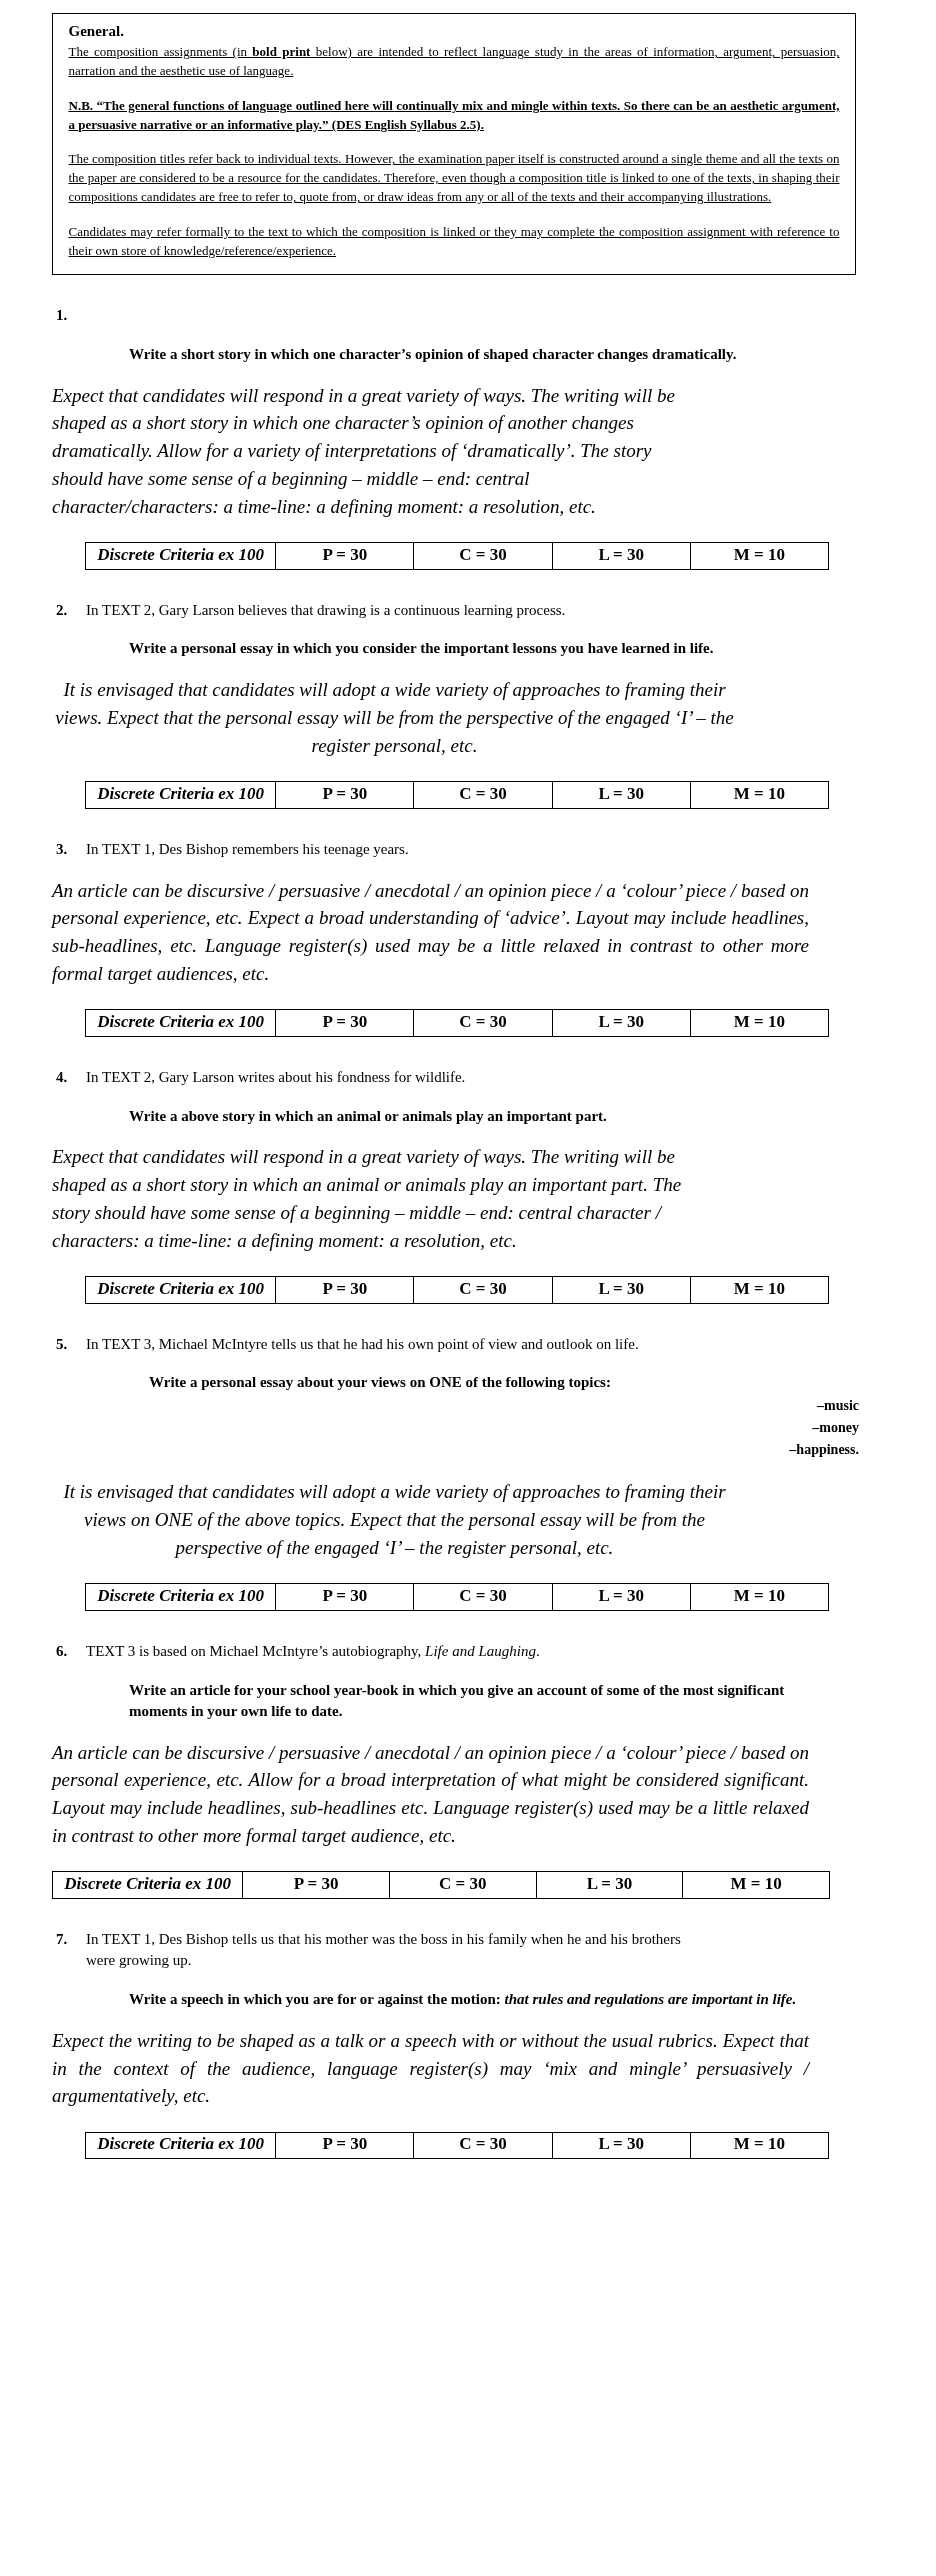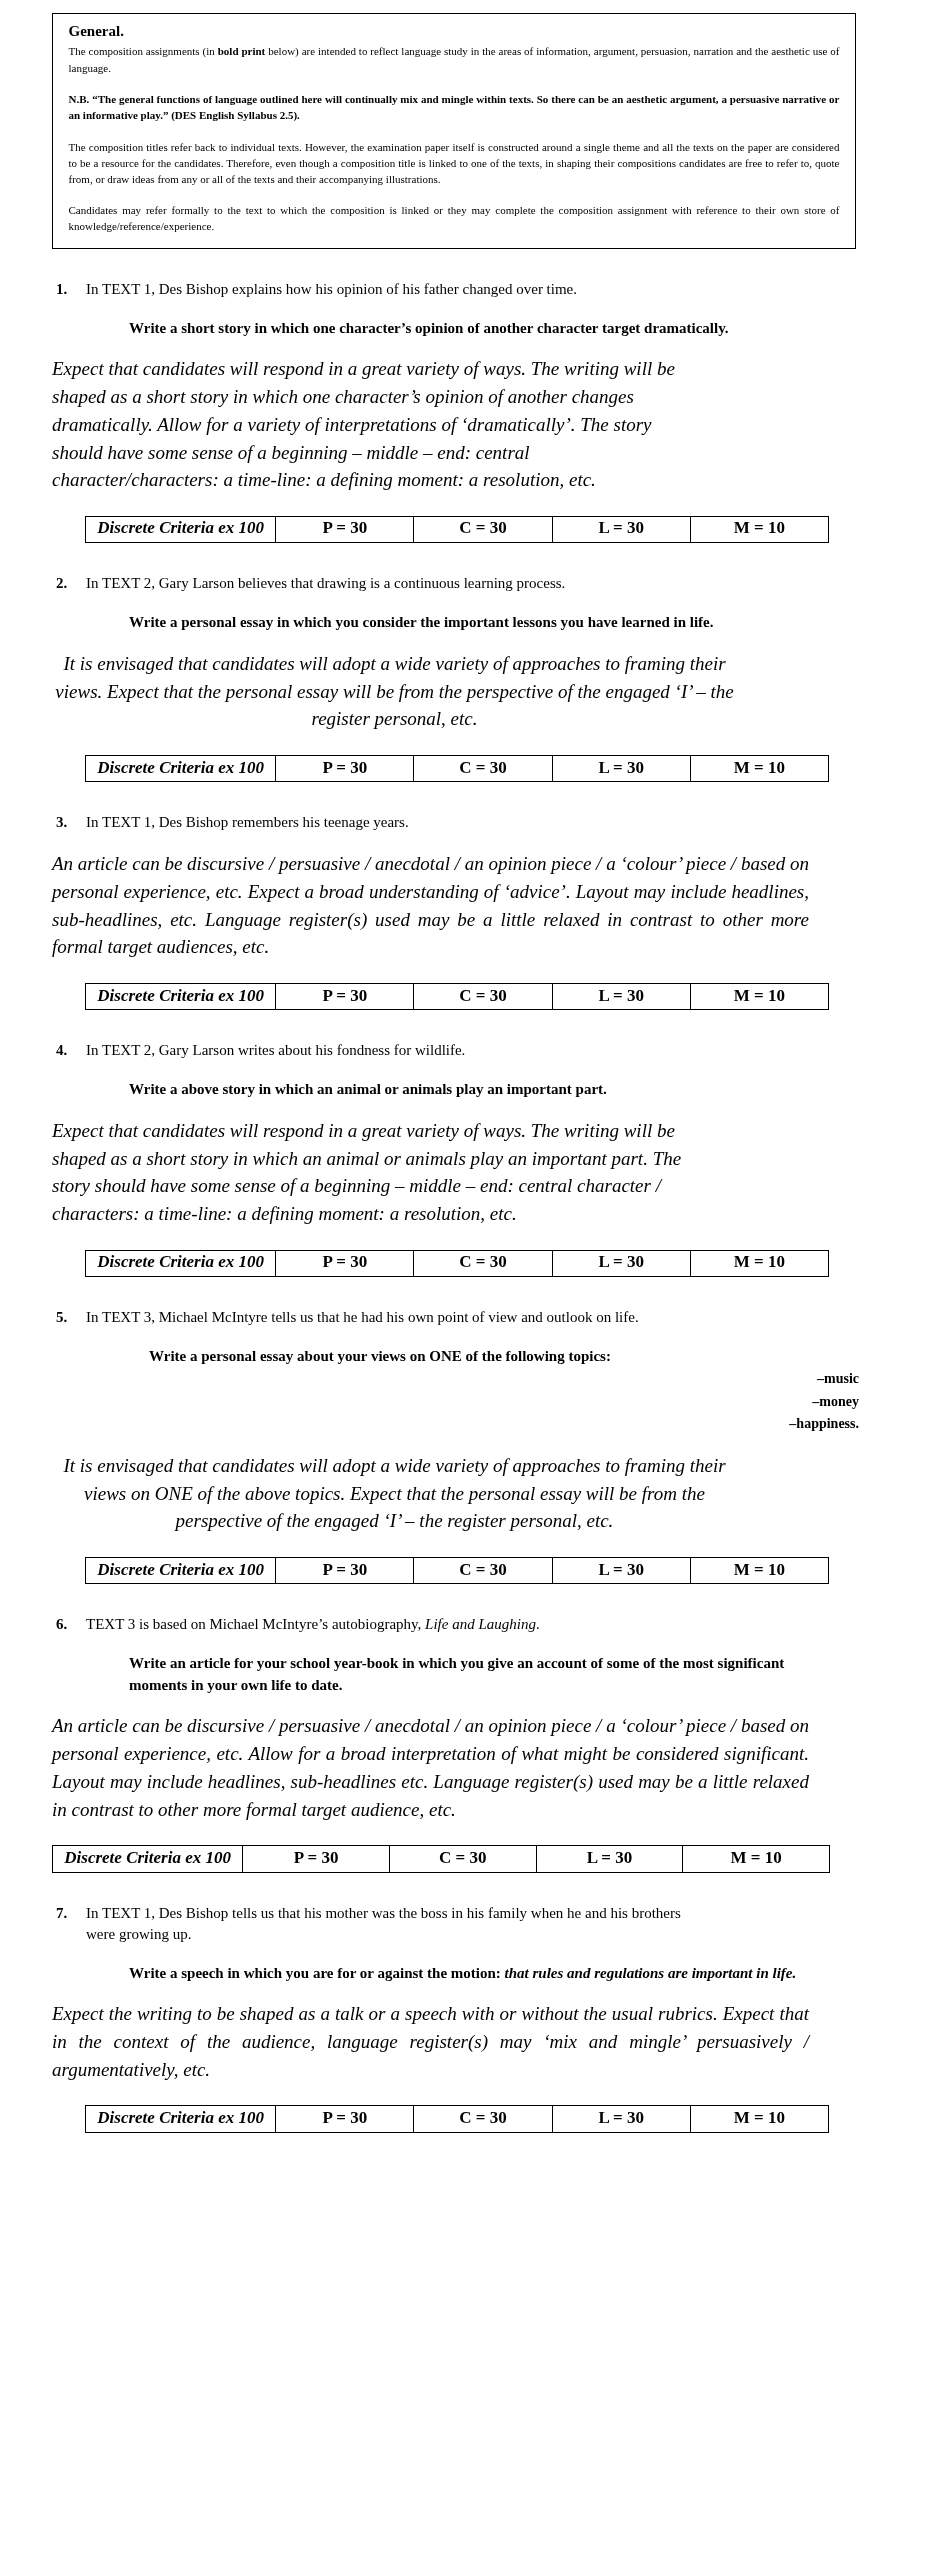--- a/index.html
+++ b/index.html
@@ -25,23 +25,24 @@
   
   .general-box {
     border: 1px solid #000;
     box-sizing: border-box;
     width: 804px;
     padding: 7.2px 15.5px 13.4px 15.5px;
     margin: 0 0 0 0;
   }
   .general-box p {
     margin: 0;
-    font-size: 11px;
+    font-size: 13px;
     line-height: 1.46;
     text-align: justify;
+    text-decoration: underline;
   }
   .general-box .gap { height: 15.5px; }
   .general-heading {
     font-weight: bold;
     font-size: 15px;
     line-height: 1.32;
     margin: 0 0 2.1px 0;
   }
   .bold { font-weight: bold; }
   .ital { font-style: italic; }
@@ -132,23 +133,22 @@
     <p class="bold">N.B. “The general functions of language outlined here will continually mix and mingle within texts. So there can be an aesthetic argument, a persuasive narrative or an informative play.” (DES English Syllabus 2.5).</p>
     <div class="gap"></div>
     <p>The composition titles refer back to individual texts. However, the examination paper itself is constructed around a single theme and all the texts on the paper are considered to be a resource for the candidates. Therefore, even though a composition title is linked to one of the texts, in shaping their compositions candidates are free to refer to, quote from, or draw ideas from any or all of the texts and their accompanying illustrations.</p>
     <div class="gap"></div>
     <p>Candidates may refer formally to the text to which the composition is linked or they may complete the composition assignment with reference to their own store of knowledge/reference/experience.</p>
   </section>
 
   <section class="question">
     <div class="q-stem">
       <span class="q-num">1.</span>
-      <span class="q-stem-text">In TEXT 1, Des Bishop explains how his opinion of his father changed over time.</span>
-    </div>
-    <div class="q-task">Write a short story in which one character’s opinion of another character target dramatically.</div>
+    </div>
+    <div class="q-task">Write a short story in which one character’s opinion of shaped character changes dramatically.</div>
     <div class="q-note narrow">Expect that candidates will respond in a great variety of ways. The writing will be shaped as a short story in which one character’s opinion of another changes dramatically.  Allow for a variety of interpretations of ‘dramatically’.  The story should have some sense of a beginning – middle – end:  central character/characters: a time-line: a defining moment: a resolution, etc.</div>
     <div class="criteria-wrap">
       <table class="criteria">
         <tbody>
             <tr>
           <td class="label">Discrete Criteria ex 100</td>
           <td>P = 30</td>
           <td>C = 30</td>
           <td>L = 30</td>
           <td>M = 10</td>

